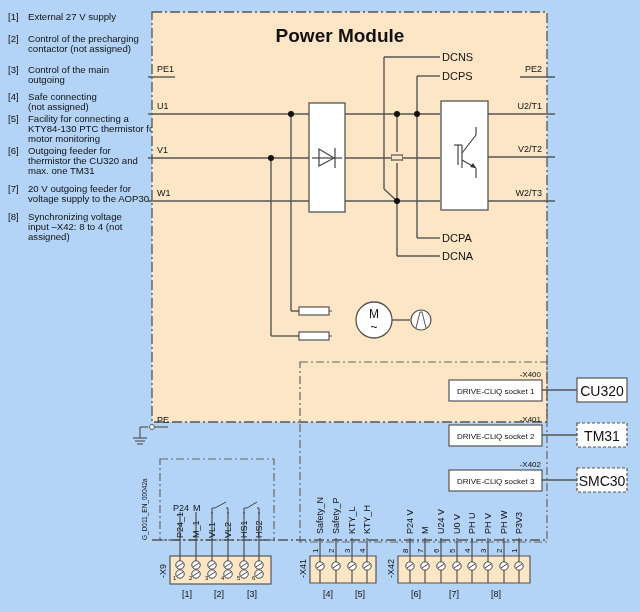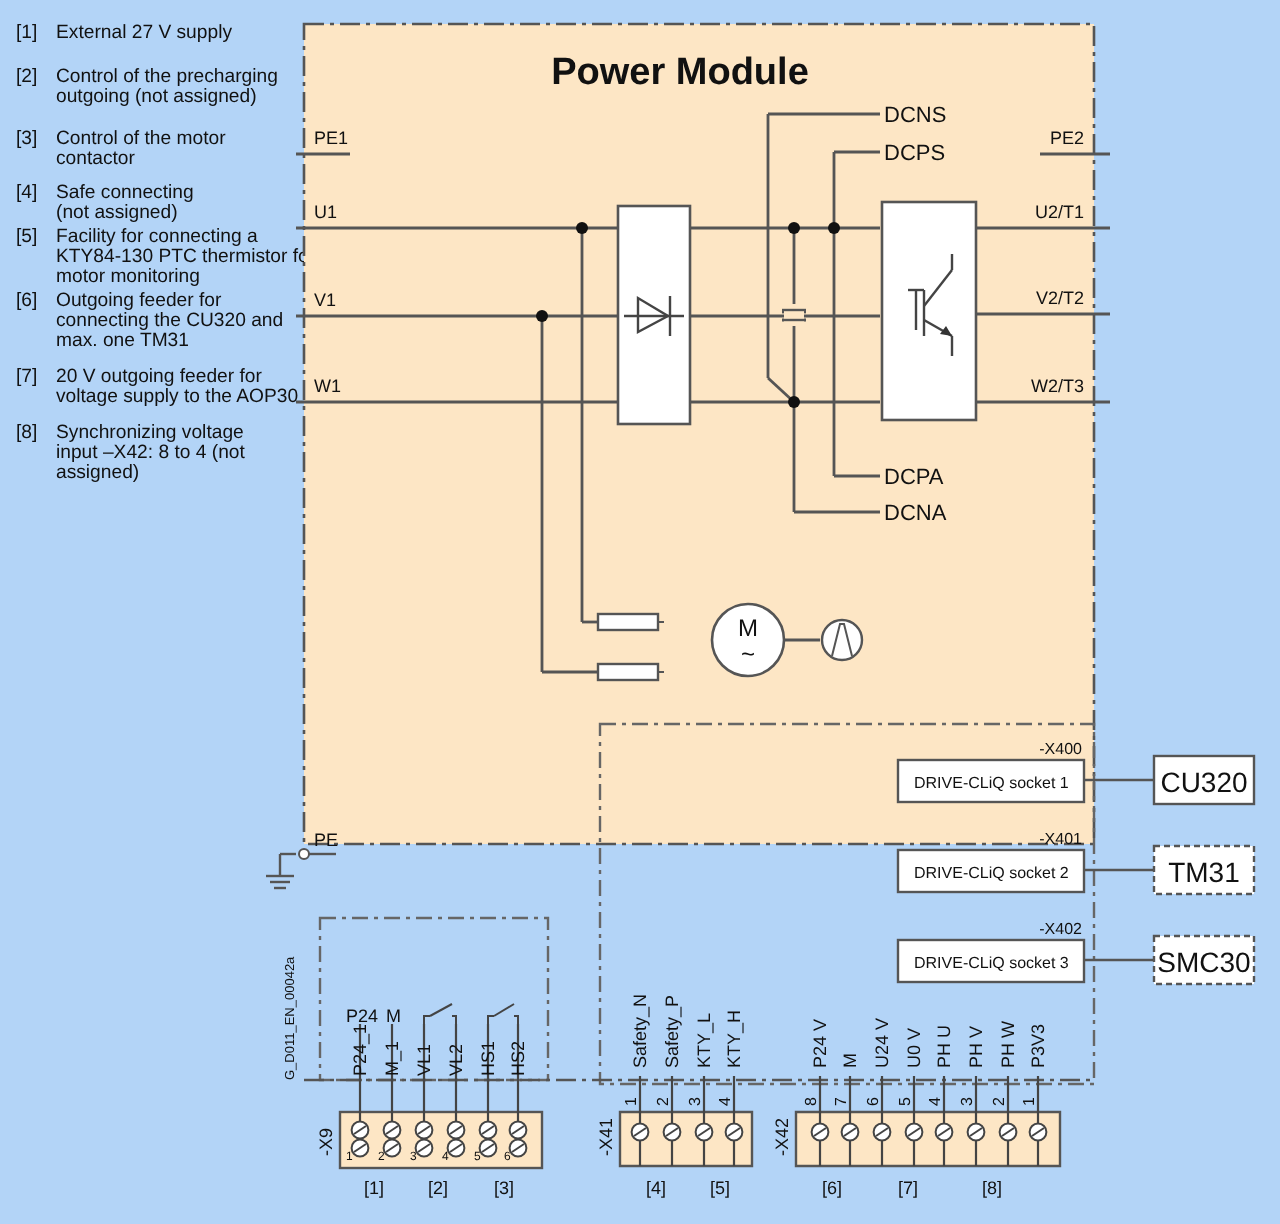--- a/index.html
+++ b/index.html
@@ -14,37 +14,37 @@
 </head>
 <body>
 
 <div class="legend">
   <div class="legend-item" style="top:4px">
       <span class="num">[1]</span>
       <span class="txt">External 27 V supply</span>
     </div>
   <div class="legend-item" style="top:26px">
       <span class="num">[2]</span>
-      <span class="txt" style="width:118px">Control of the precharging outgoing (not assigned)</span>
+      <span class="txt" style="width:118px">Control of the precharging contactor (not assigned)</span>
     </div>
   <div class="legend-item" style="top:57px">
       <span class="num">[3]</span>
-      <span class="txt" style="width:100px">Control of the motor contactor</span>
+      <span class="txt" style="width:100px">Control of the main outgoing</span>
     </div>
   <div class="legend-item" style="top:84px">
       <span class="num">[4]</span>
       <span class="txt" style="width:70px">Safe connecting (not assigned)</span>
     </div>
   <div class="legend-item" style="top:106px">
       <span class="num">[5]</span>
       <span class="txt" style="width:135px">Facility for connecting a KTY84-130 PTC thermistor for motor monitoring</span>
     </div>
   <div class="legend-item" style="top:138px">
       <span class="num">[6]</span>
-      <span class="txt" style="width:120px">Outgoing feeder for connecting the CU320 and max. one TM31</span>
+      <span class="txt" style="width:120px">Outgoing feeder for thermistor the CU320 and max. one TM31</span>
     </div>
   <div class="legend-item" style="top:176px">
       <span class="num">[7]</span>
       <span class="txt" style="width:125px">20 V outgoing feeder for voltage supply to the AOP30</span>
     </div>
   <div class="legend-item" style="top:204px">
       <span class="num">[8]</span>
       <span class="txt" style="width:100px">Synchronizing voltage input –X42: 8 to 4 (not assigned)</span>
     </div>
 </div>

